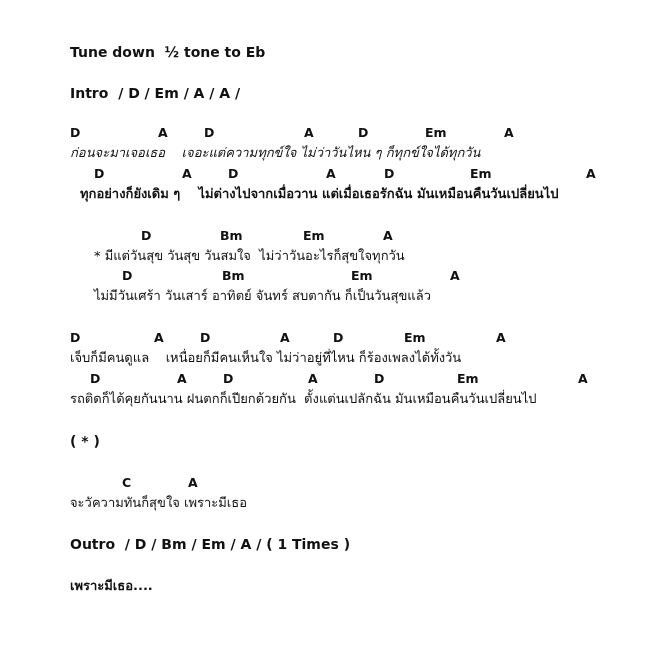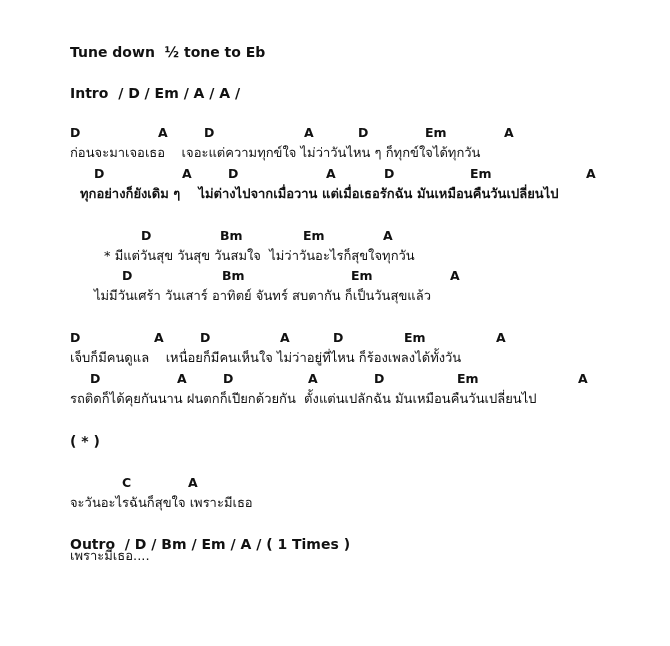--- a/index.html
+++ b/index.html
@@ -12,48 +12,48 @@
   </style>
 </head>
 <body>
 
 <div>
   <div class="ln b" style="left:70px; top:44px;">Tune down  ½ tone to Eb</div>
   <div class="ln b" style="left:70px; top:85px;text-align:right;">Intro  / D / Em / A / A /</div>
 
   <div>
     <div class="chord-row"></div>
-    <div class="ln lyr" style="left:70px; top:145px;">ก่อนจะมาเจอเธอ    เจอะแต่ความทุกข์ใจ ไม่ว่าวันไหน ๆ ก็ทุกข์ใจได้ทุกวัน</div>
+    <div class="ln lyr" style="left:70px; top:145px;font-style:italic;">ก่อนจะมาเจอเธอ    เจอะแต่ความทุกข์ใจ ไม่ว่าวันไหน ๆ ก็ทุกข์ใจได้ทุกวัน</div>
     <div class="chord-row"></div>
     <div class="ln lyr" style="left:80px; top:186px;font-weight:bold;">ทุกอย่างก็ยังเดิม ๆ    ไม่ต่างไปจากเมื่อวาน แต่เมื่อเธอรักฉัน มันเหมือนคืนวันเปลี่ยนไป</div>
   </div>
 
   <div>
     <div class="chord-row"></div>
-    <div class="ln lyr" style="left:104px; top:248px;">* มีแต่วันสุข วันสุข วันสมใจ  ไม่ว่าวันอะไรก็สุขใจทุกวัน</div>
+    <div class="ln lyr" style="left:94px; top:248px;">* มีแต่วันสุข วันสุข วันสมใจ  ไม่ว่าวันอะไรก็สุขใจทุกวัน</div>
     <div class="chord-row"></div>
     <div class="ln lyr" style="left:94px; top:288px;">ไม่มีวันเศร้า วันเสาร์ อาทิตย์ จันทร์ สบตากัน ก็เป็นวันสุขแล้ว</div>
   </div>
 
   <div>
     <div class="chord-row"></div>
     <div class="ln lyr" style="left:70px; top:350px;">เจ็บก็มีคนดูแล    เหนื่อยก็มีคนเห็นใจ ไม่ว่าอยู่ที่ไหน ก็ร้องเพลงได้ทั้งวัน</div>
     <div class="chord-row"></div>
     <div class="ln lyr" style="left:70px; top:391px;">รถติดก็ได้คุยกันนาน ฝนตกก็เปียกด้วยกัน  ตั้งแต่นเปลักฉัน มันเหมือนคืนวันเปลี่ยนไป</div>
   </div>
 
   <div class="ln b" style="left:70px; top:433px;">( * )</div>
 
   <div>
     <div class="chord-row"></div>
-    <div class="ln lyr" style="left:70px; top:495px;">จะวันอะไรฉันก็สุขใจ เพราะมีเธอ</div>
+    <div class="ln lyr" style="left:70px; top:495px;">จะวัความทันก็สุขใจ เพราะมีเธอ</div>
   </div>
 
   <div class="ln b" style="left:70px; top:536px;">Outro  / D / Bm / Em / A / ( 1 Times )</div>
-  <div class="ln lyr" style="left:70px; top:548px;">เพราะมีเธอ....</div>
+  <div class="ln lyr" style="left:70px; top:578px;font-weight:bold;">เพราะมีเธอ....</div>
 </div>
 
 <span class="chord" style="left: 70px; top: 125px;">D</span>
 <span class="chord" style="left: 158px; top: 125px;">A</span>
 <span class="chord" style="left: 204px; top: 125px;">D</span>
 <span class="chord" style="left: 304px; top: 125px;">A</span>
 <span class="chord" style="left: 358px; top: 125px;">D</span>
 <span class="chord" style="left: 425px; top: 125px;">Em</span>
 <span class="chord" style="left: 504px; top: 125px;">A</span>
 <span class="chord" style="left: 94px; top: 166px;">D</span>

